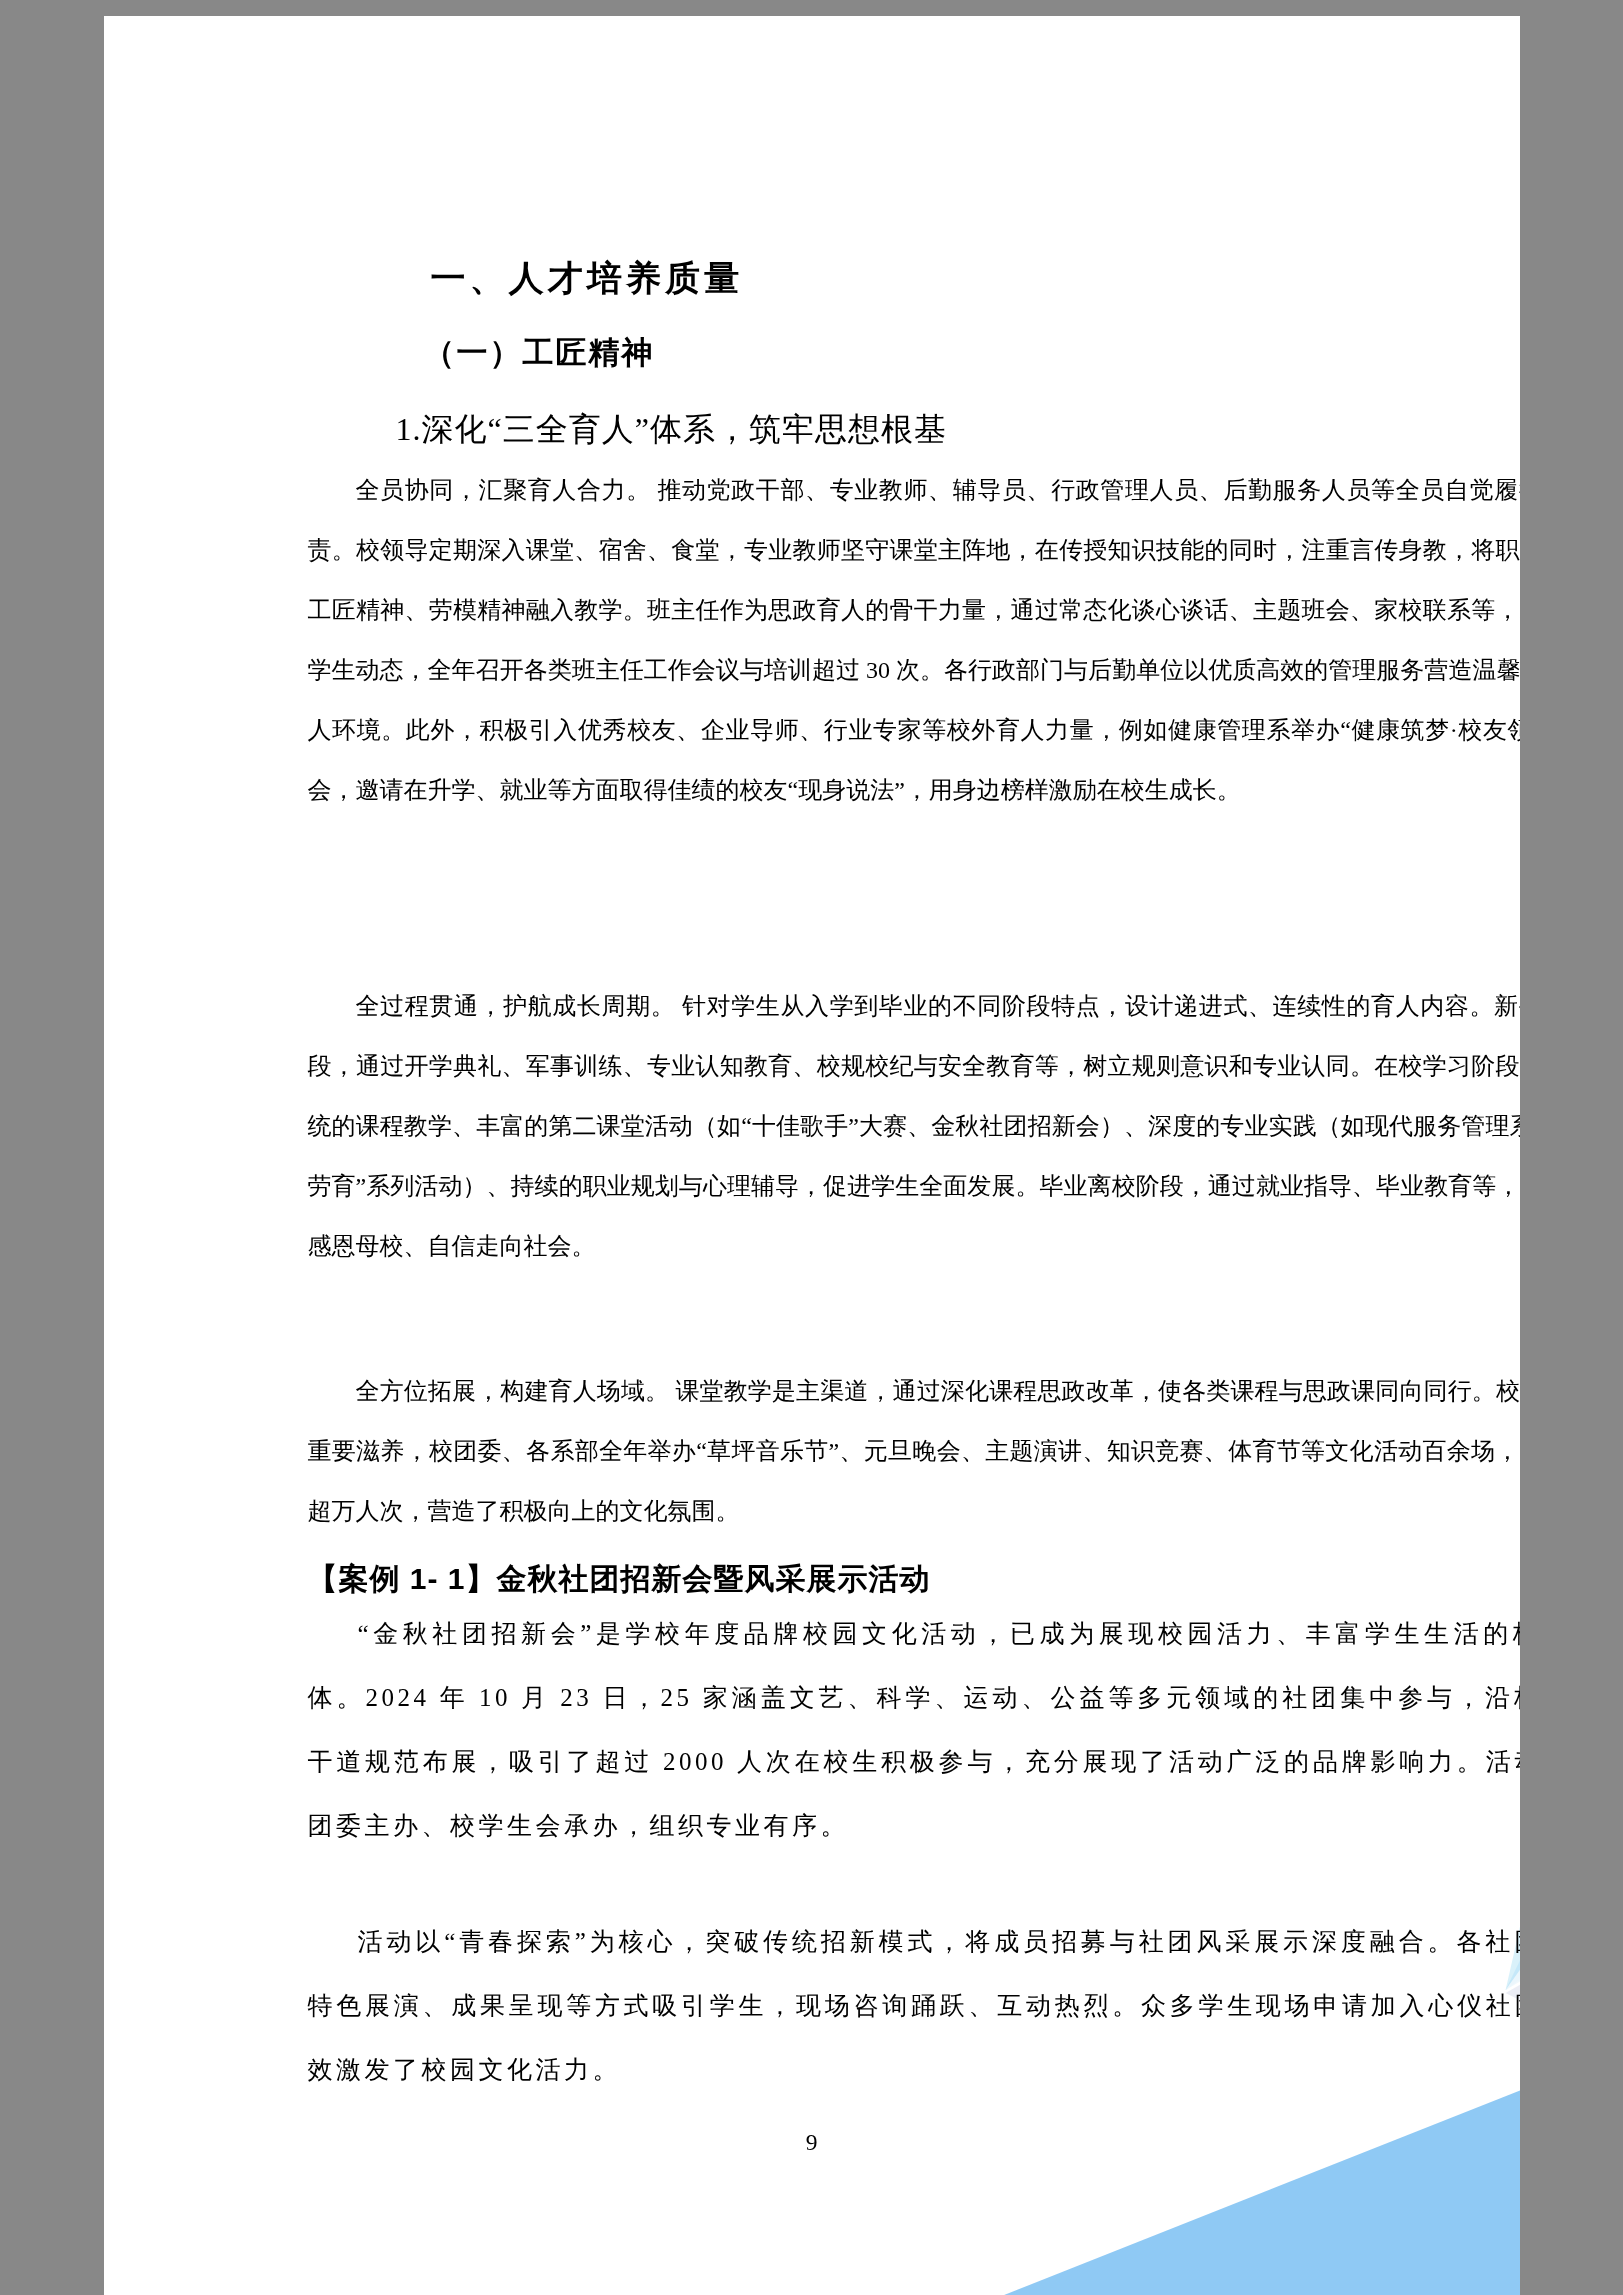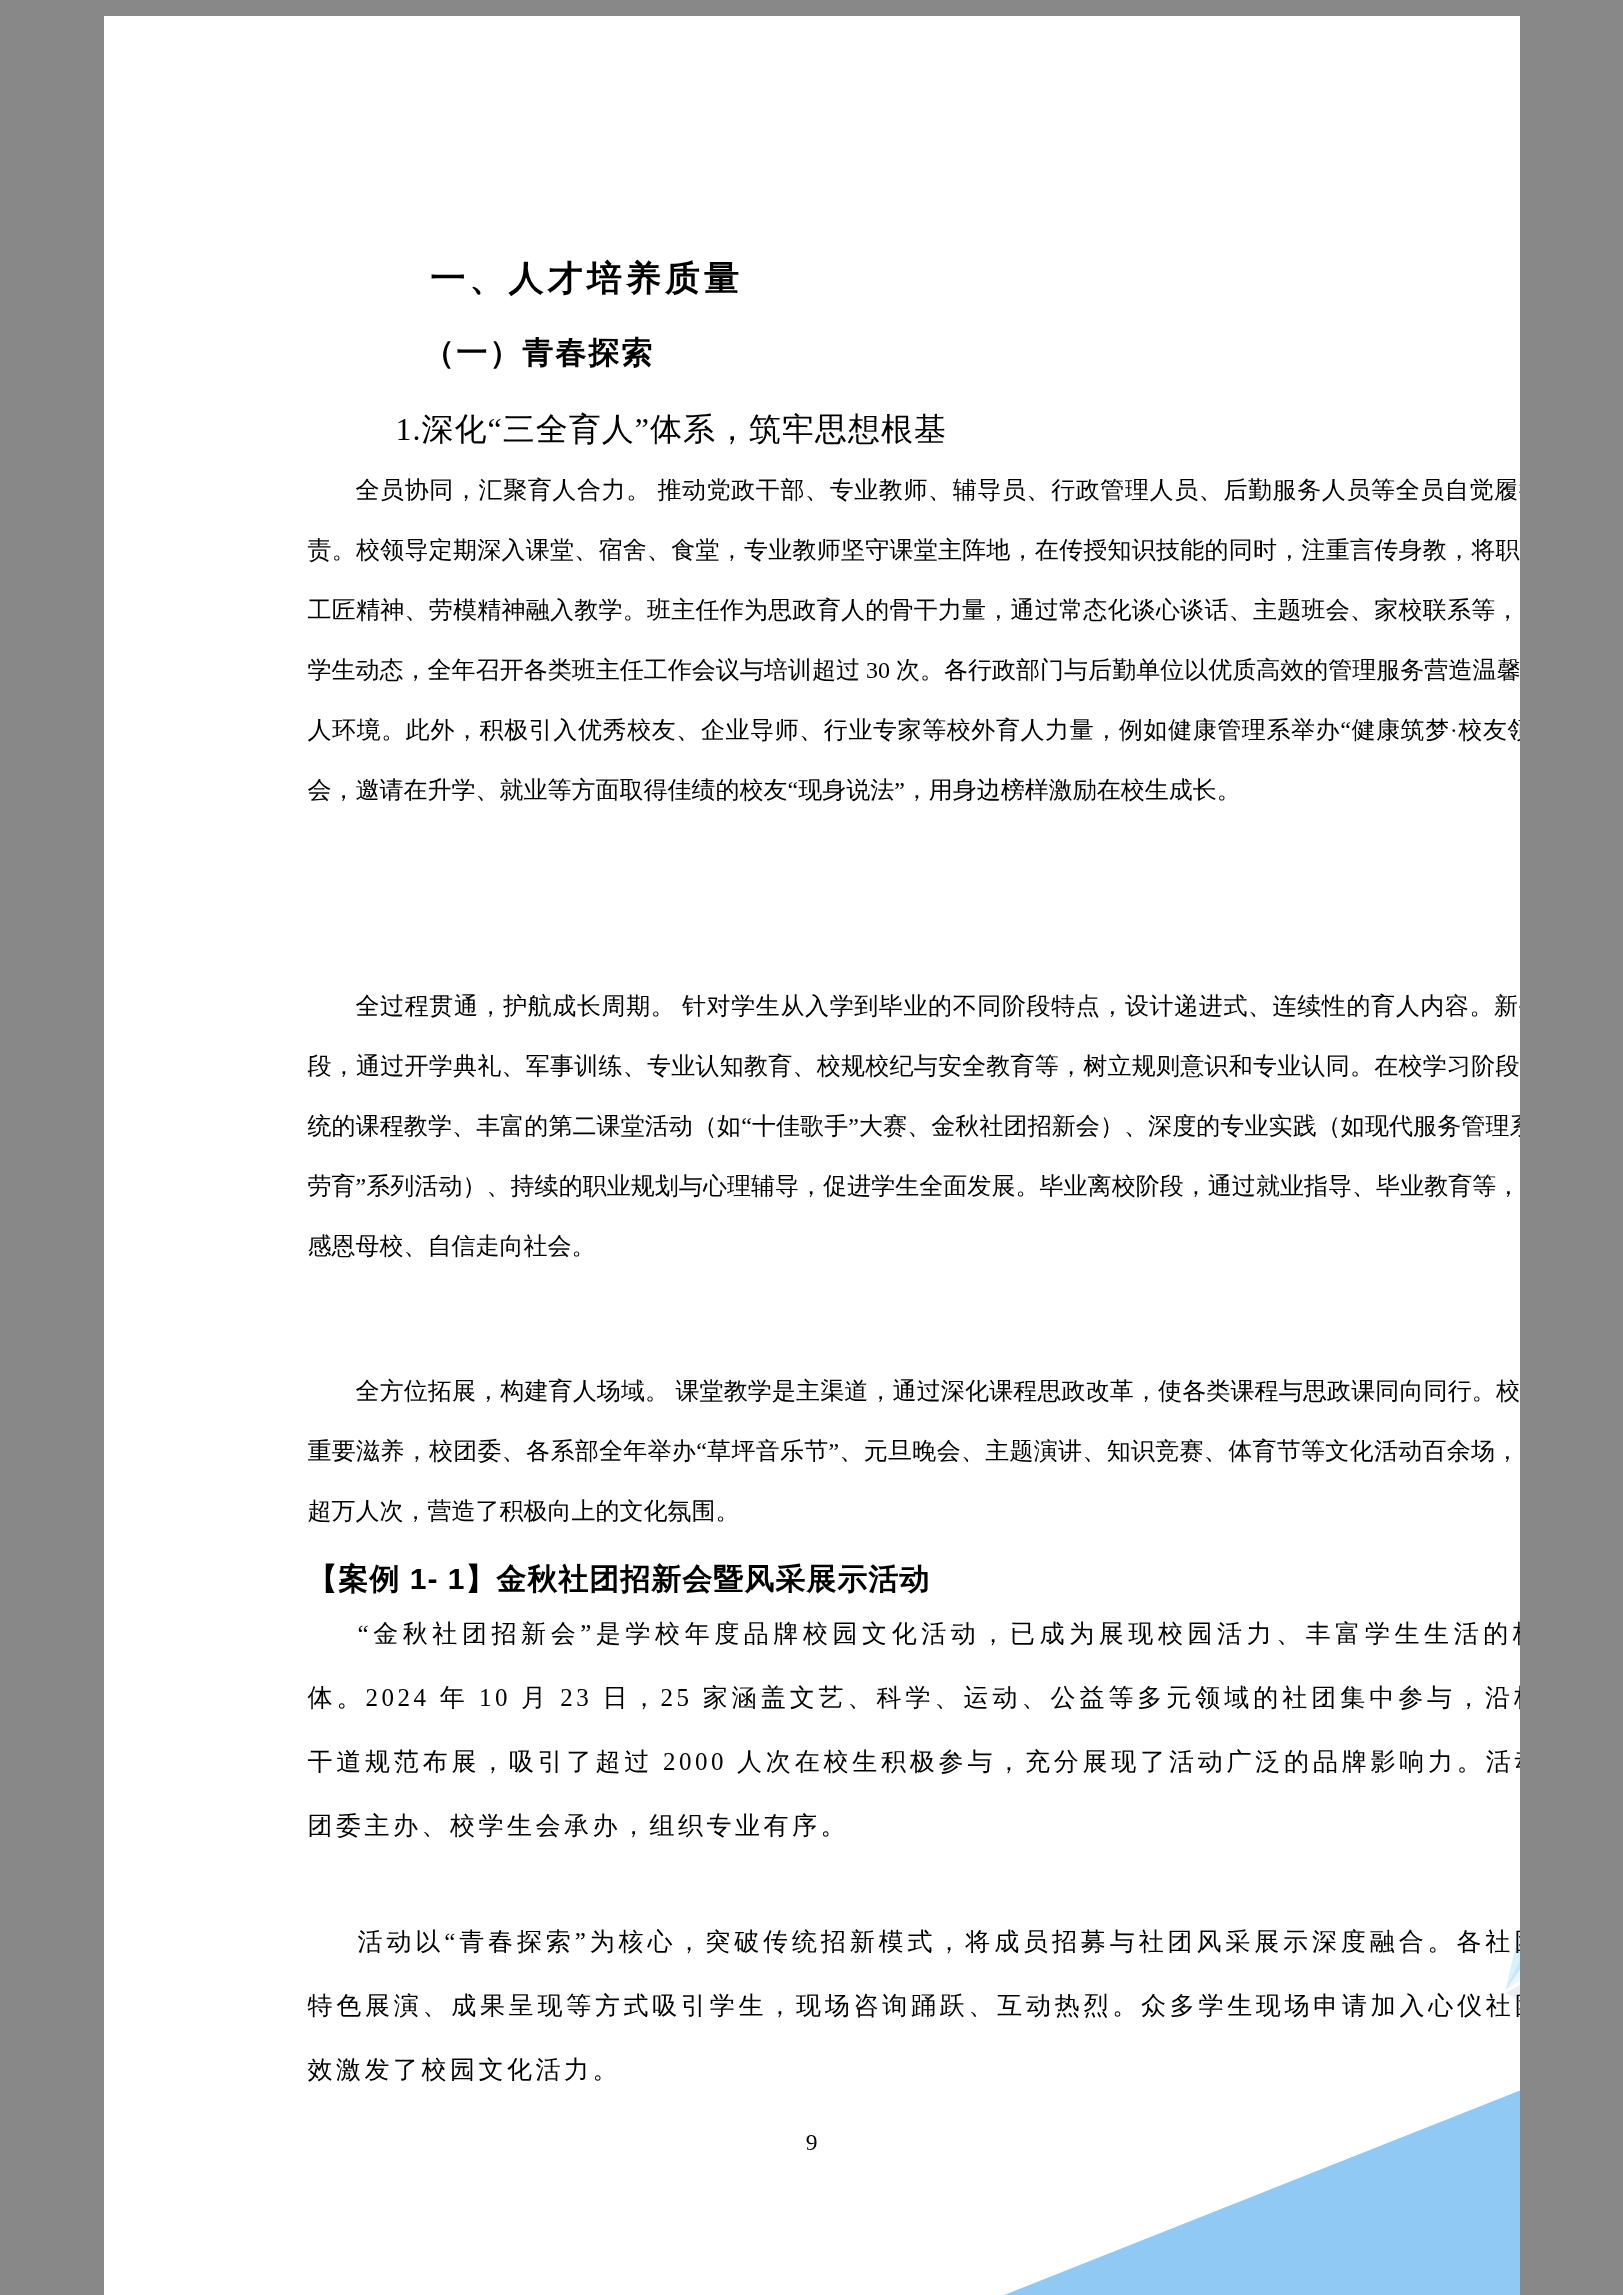--- a/index.html
+++ b/index.html
@@ -100,21 +100,21 @@
     <polygon points="3085,2350 3175,2310 3175,3260 2742,3862" opacity="0.95" fill="#d7f0fa"></polygon>
     <polygon points="2742,3862 3175,2975 3175,3545" opacity="0.9" fill="#c2e7f8"></polygon>
     <polygon points="2742,3862 3175,3250 3175,3605" opacity="0.9" fill="#eef7fc"></polygon>
     <polygon points="2742,3868 3175,3615 3175,4085" opacity="0.92" fill="#e9ecf4"></polygon>
     <polygon points="1682,4490 3175,3898 3175,4490" opacity="0.88" fill="#7fc2f2"></polygon>
     <polygon points="2862,4490 3032,3882 3175,4178 3175,4490" opacity="0.92" fill="#4fa9ef"></polygon>
     <polygon points="2942,4490 3175,3886 3175,4490" opacity="0.95" fill="#3ea8f6"></polygon>
   </svg>
 
   <div class="abs h1">一、人才培养质量</div>
-  <div class="abs h2">（一）青春探索</div>
+  <div class="abs h2">（一）工匠精神</div>
   <div class="abs h3">1.深化“三全育人”体系，筑牢思想根基</div>
 
   <p class="abs body-para p1">全员协同，汇聚育人合力。 推动党政干部、专业教师、辅导员、行政管理人员、后勤服务人员等全员自觉履行育人职责。校领导定期深入课堂、宿舍、食堂，专业教师坚守课堂主阵地，在传授知识技能的同时，注重言传身教，将职业精神、工匠精神、劳模精神融入教学。班主任作为思政育人的骨干力量，通过常态化谈心谈话、主题班会、家校联系等，精准掌握学生动态，全年召开各类班主任工作会议与培训超过 30 次。各行政部门与后勤单位以优质高效的管理服务营造温馨和谐的育人环境。此外，积极引入优秀校友、企业导师、行业专家等校外育人力量，例如健康管理系举办“健康筑梦·校友领航”分享会，邀请在升学、就业等方面取得佳绩的校友“现身说法”，用身边榜样激励在校生成长。</p>
   <p class="abs body-para p3">全方位拓展，构建育人场域。 课堂教学是主渠道，通过深化课程思政改革，使各类课程与思政课同向同行。校园文化是重要滋养，校团委、各系部全年举办“草坪音乐节”、元旦晚会、主题演讲、知识竞赛、体育节等文化活动百余场，覆盖师生超万人次，营造了积极向上的文化氛围。</p>
   <p class="abs body-para p2">全过程贯通，护航成长周期。 针对学生从入学到毕业的不同阶段特点，设计递进式、连续性的育人内容。新生入学阶段，通过开学典礼、军事训练、专业认知教育、校规校纪与安全教育等，树立规则意识和专业认同。在校学习阶段，通过系统的课程教学、丰富的第二课堂活动（如“十佳歌手”大赛、金秋社团招新会）、深度的专业实践（如现代服务管理系的“技艺劳育”系列活动）、持续的职业规划与心理辅导，促进学生全面发展。毕业离校阶段，通过就业指导、毕业教育等，引导学生感恩母校、自信走向社会。</p>
 
   <div class="abs case-title">【案例 1- 1】金秋社团招新会暨风采展示活动</div>
   <p class="abs case-para cp1">“金秋社团招新会”是学校年度品牌校园文化活动，已成为展现校园活力、丰富学生生活的核心载体。2024 年 10 月 23 日，25 家涵盖文艺、科学、运动、公益等多元领域的社团集中参与，沿校园主干道规范布展，吸引了超过 2000 人次在校生积极参与，充分展现了活动广泛的品牌影响力。活动由院团委主办、校学生会承办，组织专业有序。</p>
   <p class="abs case-para cp2">活动以“青春探索”为核心，突破传统招新模式，将成员招募与社团风采展示深度融合。各社团通过特色展演、成果呈现等方式吸引学生，现场咨询踊跃、互动热烈。众多学生现场申请加入心仪社团，有效激发了校园文化活力。</p>
 

